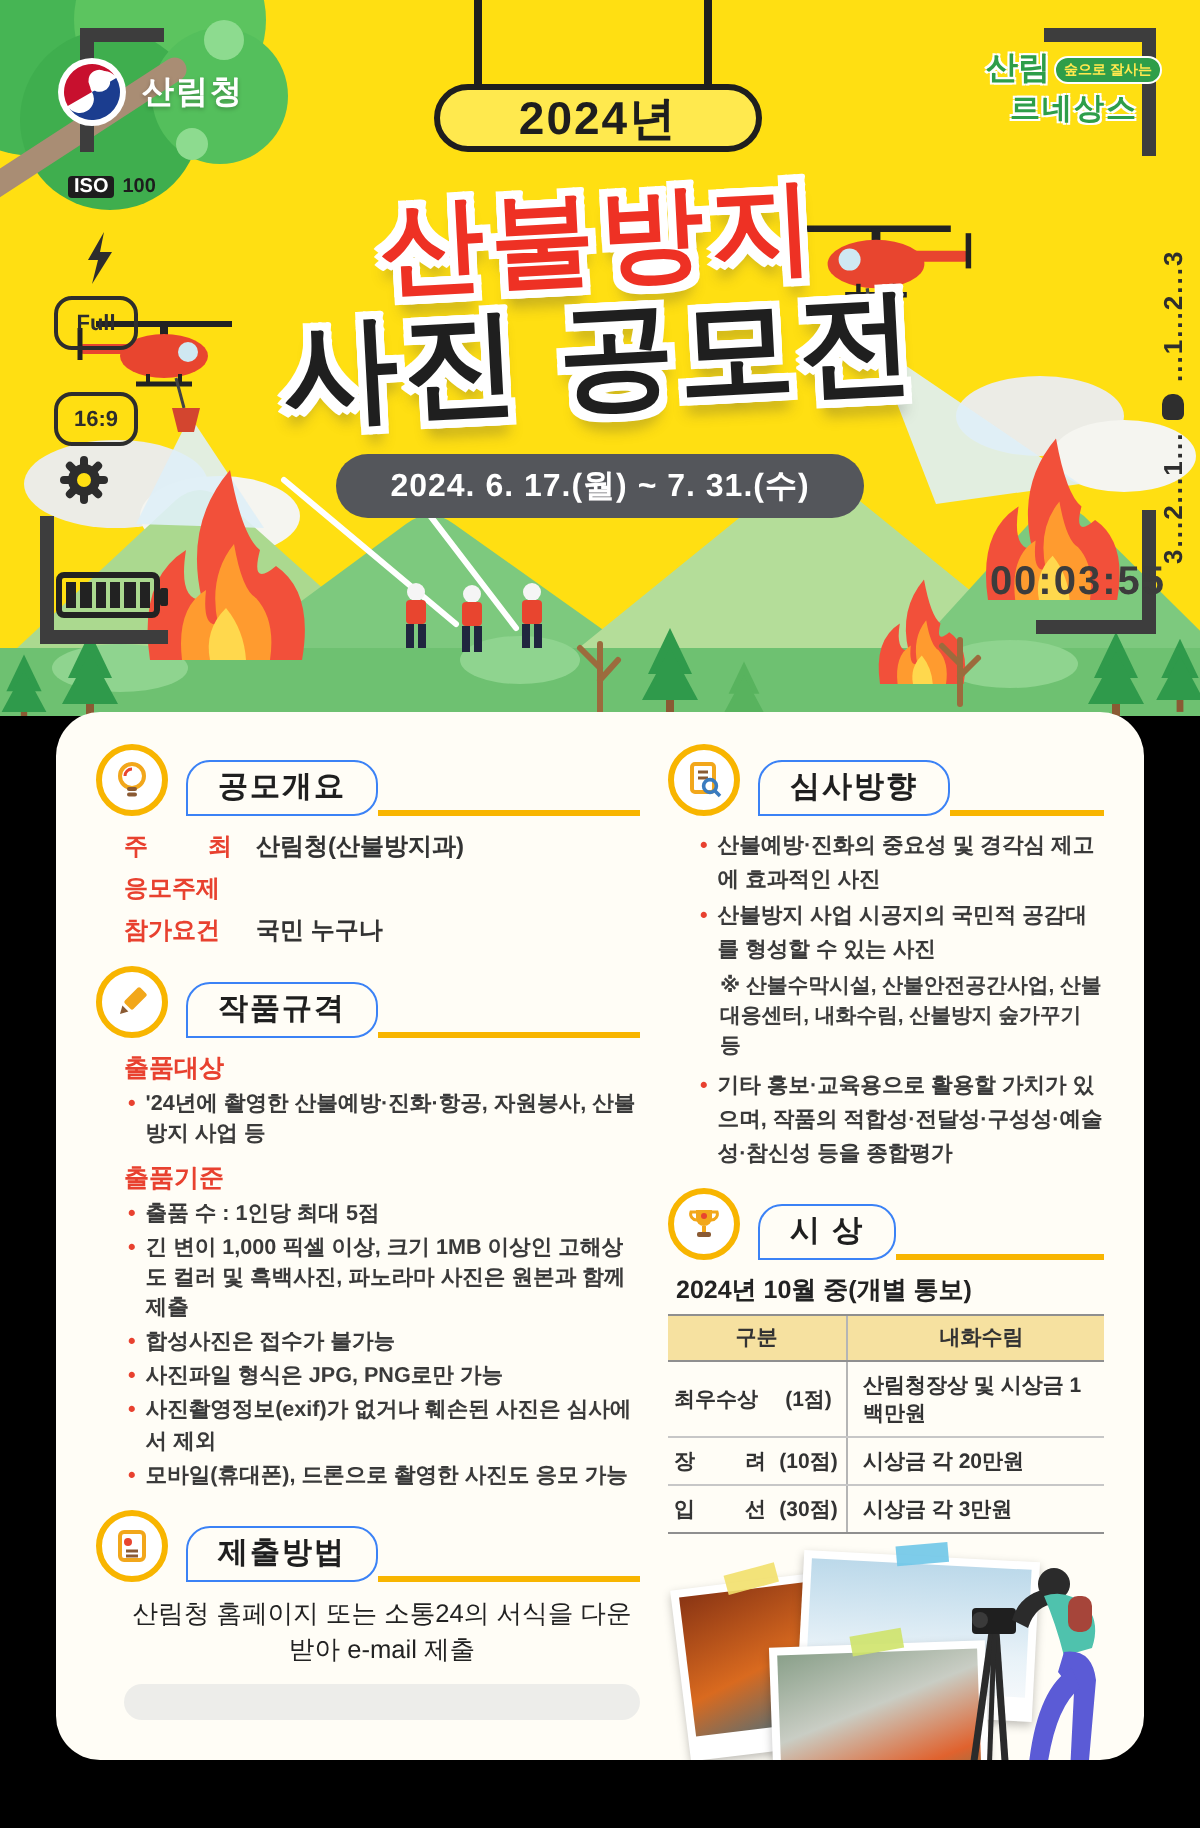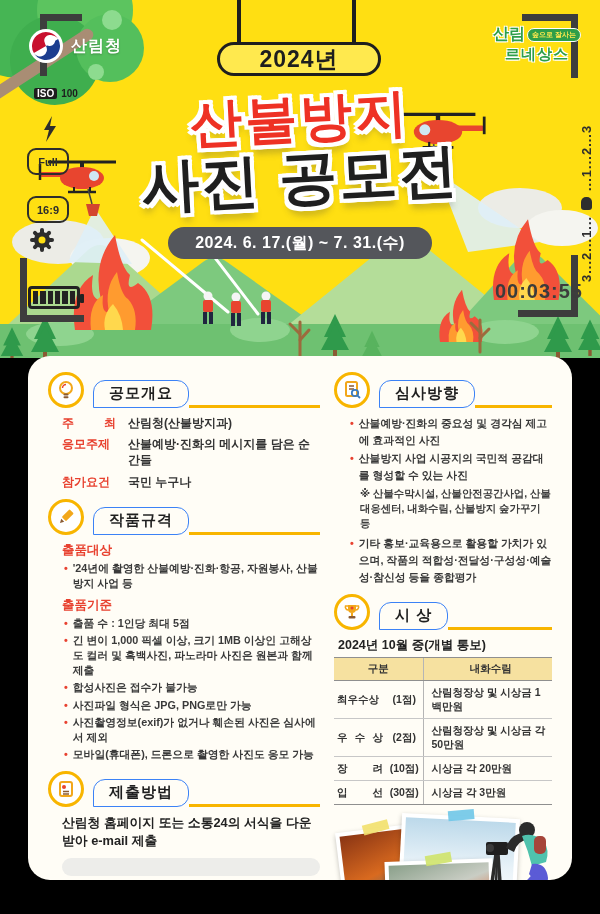--- a/index.html
+++ b/index.html
@@ -71,21 +71,21 @@
   .ov-row { display:flex; margin:5px 0 5px 14px; font-size:12px; line-height:1.35; }
   .ov-label { width:54px; flex:0 0 54px; color:#e8412f; font-weight:800; text-align:justify; text-align-last:justify; margin-right:12px; }
   .ov-value { color:#333; font-weight:700; }
 
   .red-sub { color:#e8412f; font-weight:800; font-size:12.5px; margin:6px 0 2px 14px; }
   .bullet { display:flex; margin:2px 0 2px 16px; font-size:10.8px; line-height:1.4; color:#3a3a3a; font-weight:700; }
   .bullet .dot { color:#e8412f; margin-right:5px; font-weight:800; }
   .b-note { margin:1px 0 2px 30px; font-size:10.2px; color:#858585; font-weight:700; line-height:1.35; }
   .j-note { margin:2px 0 4px 26px; font-size:10.4px; color:#3d3d3d; font-weight:700; line-height:1.45; }
 
-  .sub-intro { margin:4px 0 8px 14px; font-size:12.8px; font-weight:700; color:#222; line-height:1.4; }
+  .sub-intro { margin:4px 0 8px 14px; font-size:12.8px; font-weight:400; color:#222; line-height:1.4;text-align:center; }
   .path-box { position:relative; margin-left:14px; background:#ededea; border-radius:10px; padding:9px 26px 9px 12px; font-size:10.8px; line-height:1.5; }
 
   .announce { margin:4px 0 3px 4px; font-size:12.5px; font-weight:700; color:#222; }
   table.awards { width:100%; border-collapse:collapse; }
   table.awards th { background:#f6e1a0; font-size:10.5px; font-weight:700; color:#333; padding:4px 2px; border-top:1.5px solid #8f8f8f; border-bottom:1.5px solid #8f8f8f; }
   table.awards td { font-size:10.5px; font-weight:700; color:#333; padding:4.5px 3px; border-bottom:1px solid #c7c7c7; }
   table.awards tr:last-child td { border-bottom:1.5px solid #8f8f8f; }
   td.grade { width:52px; text-align:justify; text-align-last:justify; padding-left:6px; padding-right:6px; }
   td.count { width:37px; text-align:center; }
   .v-sep { border-left:1px solid #b5b5b5; padding-left:8px !important; }
@@ -339,21 +339,20 @@
           </div>
           <div class="sec-tab">공모개요</div>
           <div class="sec-rule"></div>
         </div>
         <div class="ov-row">
           <span class="ov-label">주 최</span>
           <span class="ov-value">산림청(산불방지과)</span>
         </div>
         <div class="ov-row">
           <span class="ov-label">응모주제</span>
-          <span class="ov-value">산불예방·진화의 메시지를 담은 순간들</span>
         </div>
         <div class="ov-row">
           <span class="ov-label">참가요건</span>
           <span class="ov-value">국민 누구나</span>
         </div>
       </div>
 
       <div class="section">
         <div class="sec-head">
           <div class="icon-circle">
@@ -472,25 +471,20 @@
         <table class="awards">
           <tbody>
               <tr>
             <th colspan="2">구분</th>
             <th class="v-sep">내화수림</th>
           </tr>
           <tr>
             <td class="grade">최우수상</td>
             <td class="count">(1점)</td>
             <td class="v-sep">산림청장상 및 시상금 1백만원</td>
-          </tr>
-          <tr>
-            <td class="grade">우 수 상</td>
-            <td class="count">(2점)</td>
-            <td class="v-sep">산림청장상 및 시상금 각 50만원</td>
           </tr>
           <tr>
             <td class="grade">장 려</td>
             <td class="count">(10점)</td>
             <td class="v-sep">시상금 각 20만원</td>
           </tr>
           <tr>
             <td class="grade">입 선</td>
             <td class="count">(30점)</td>
             <td class="v-sep">시상금 각 3만원</td>

